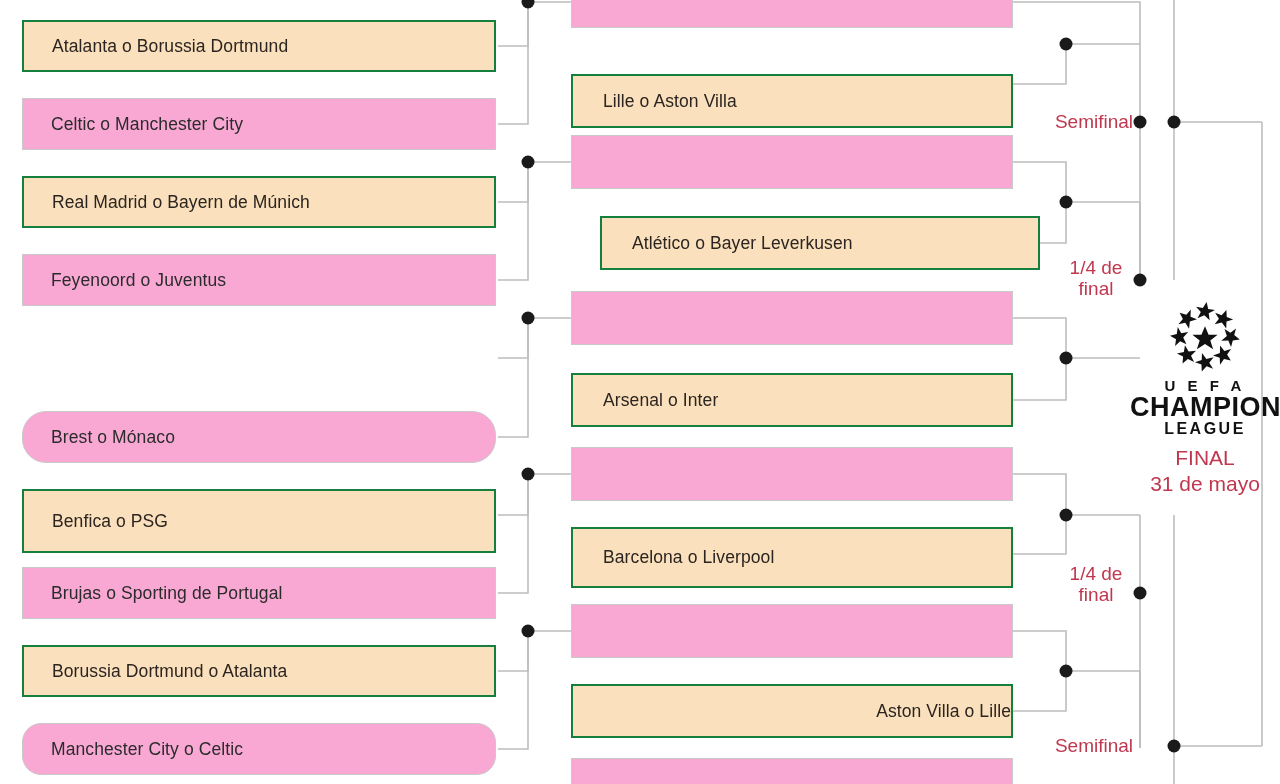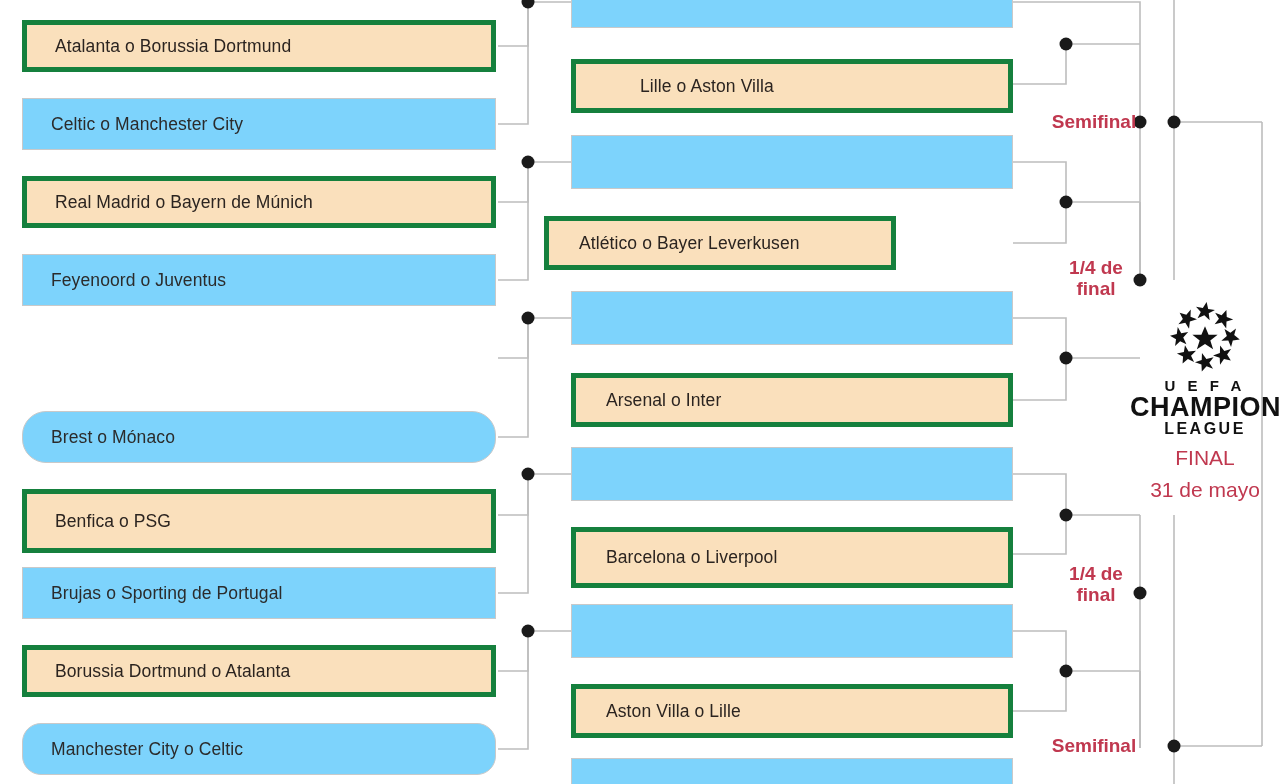--- a/index.html
+++ b/index.html
@@ -10,48 +10,48 @@
     overflow:hidden;
     position:relative;
     color:#2b2b2b;
   }
   #bracket{position:absolute;left:0;top:0;width:1280px;height:784px;}
 
   .matchbox{
     position:absolute;
     box-sizing:border-box;
     border:1px solid #c9c9c9;
-    background:#7dd3fc;
+    background:#f9a8d4;
     display:flex;
     align-items:center;
     font-size:17.5px;
     letter-spacing:.1px;
     color:#2b2b2b;
     white-space:nowrap;
   }
   .matchbox.hl{
     background:#fae0bc;
-    border:5px solid #15803d;
+    border:2px solid #15803d;
     color:#2b2420;
   }
   .matchbox .lbl{
     padding-left:28px;
   }
   .matchbox.r2 .lbl{padding-left:30px;}
 
   svg.lines{position:absolute;left:0;top:0;width:1280px;height:784px;pointer-events:none;}
 
   .rnd-label{
     position:absolute;
     color:#c0384f;
     font-size:19px;
     line-height:21px;
     text-align:center;
     white-space:pre-line;
-    font-weight:700;
+    font-weight:400;
   }
 
   #logo-block{
     position:absolute;
     left:1130px;top:298px;
     width:150px;
     text-align:center;
   }
   #starball{display:block;margin:0 auto;}
   .uefa-word{
@@ -77,21 +77,21 @@
   }
   .final-word{
     font-size:21px;
     color:#c0384f;
     margin-top:8px;
     font-weight:400;
   }
   .final-date{
     font-size:21px;
     color:#c0384f;
-    margin-top:8px;
+    margin-top:2px;
     font-weight:400;
   }
 </style>
 </head>
 <body>
 
 <div id="bracket">
 
   <svg class="lines" viewBox="0 0 1280 784">
     <g fill="none" stroke="#bdbdbd" stroke-width="1.6">
@@ -192,45 +192,45 @@
   <div class="matchbox hl" style="left:22px;top:645px;width:474px;height:52px;">
     <span class="lbl">Borussia Dortmund o Atalanta</span>
   </div>
   <div class="matchbox" style="left:22px;top:723px;width:474px;height:52px;border-radius:19px;">
     <span class="lbl">Manchester City o Celtic</span>
   </div>
 
   <div class="matchbox r2" style="left:571px;top:-26px;width:442px;height:54px;">
     <span class="lbl"></span>
   </div>
-  <div class="matchbox r2 hl" style="left:571px;top:59px;width:442px;height:54px;padding-left:34px;">
+  <div class="matchbox r2 hl" style="left:571px;top:74px;width:442px;height:54px;">
     <span class="lbl">Lille o Aston Villa</span>
   </div>
   <div class="matchbox r2" style="left:571px;top:135px;width:442px;height:54px;">
     <span class="lbl"></span>
   </div>
-  <div class="matchbox r2 hl" style="left:544px;top:216px;width:352px;height:54px;">
+  <div class="matchbox r2 hl" style="left:600px;top:216px;width:440px;height:54px;">
     <span class="lbl">Atlético o Bayer Leverkusen</span>
   </div>
   <div class="matchbox r2" style="left:571px;top:291px;width:442px;height:54px;">
     <span class="lbl"></span>
   </div>
   <div class="matchbox r2 hl" style="left:571px;top:373px;width:442px;height:54px;">
     <span class="lbl">Arsenal o Inter</span>
   </div>
   <div class="matchbox r2" style="left:571px;top:447px;width:442px;height:54px;">
     <span class="lbl"></span>
   </div>
   <div class="matchbox r2 hl" style="left:571px;top:527px;width:442px;height:61px;">
     <span class="lbl">Barcelona o Liverpool</span>
   </div>
   <div class="matchbox r2" style="left:571px;top:604px;width:442px;height:54px;">
     <span class="lbl"></span>
   </div>
-  <div class="matchbox r2 hl" style="left:571px;top:684px;width:442px;height:54px;">
+  <div class="matchbox r2 hl" style="left:571px;top:684px;width:442px;height:54px;justify-content:flex-end;">
     <span class="lbl">Aston Villa o Lille</span>
   </div>
   <div class="matchbox r2" style="left:571px;top:758px;width:442px;height:54px;">
     <span class="lbl"></span>
   </div>
 
   <div class="rnd-label" style="left:1034px;top:111px;width:120px;">Semifinal</div>
 
   <div class="rnd-label" style="left:1040px;top:257px;width:112px;">1/4 de
 final</div>

